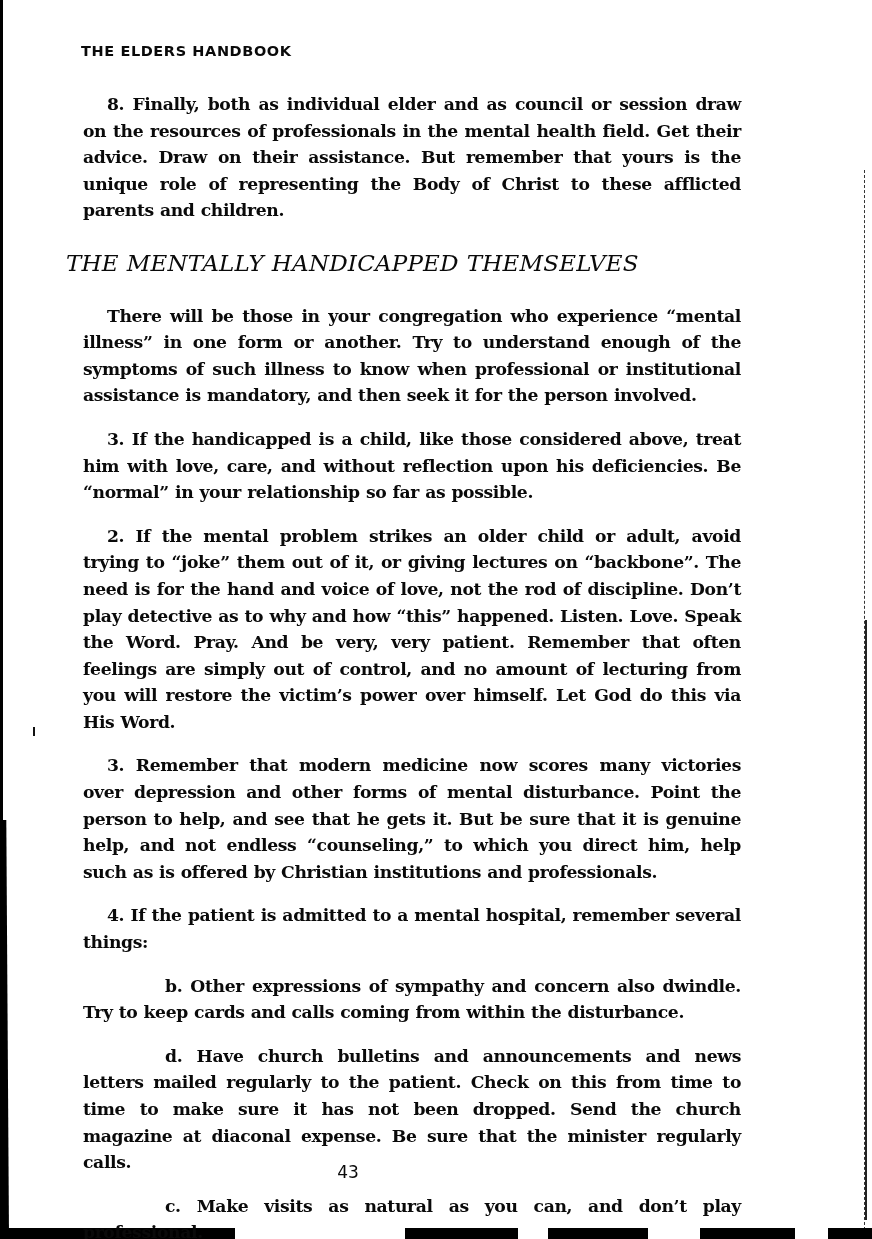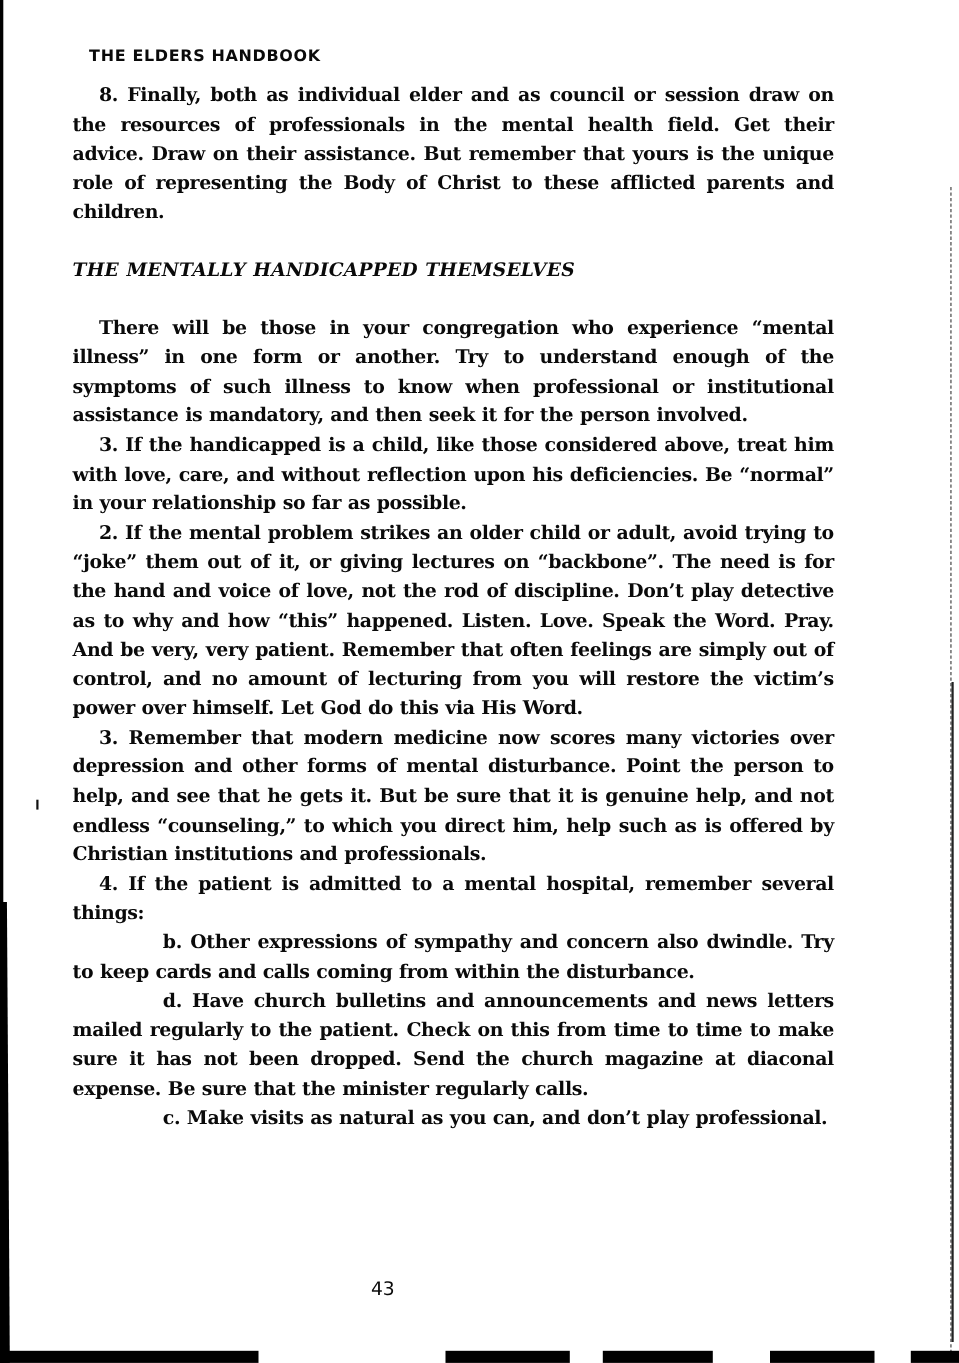--- a/index.html
+++ b/index.html
@@ -78,39 +78,39 @@
       left: 66px;
       top: 74px;
       width: 692px;
       font-size: 17.2px;
       line-height: 26.6px;
       font-weight: bold;
       letter-spacing: -0.35px;
       word-spacing: 0.5px;
     }
     .page-body p {
-      margin: 0;
+      margin: 17px;
       text-align: justify;
       text-indent: 24px;
     }
     .page-body p.last-short {
       text-align-last: left;
     }
     .page-body p.sub {
       text-indent: 82px;
     }
     .page-body p.cont-end {
       text-align-last: justify;
     }
     .section-heading {
       margin: 26px 0 26px 0 !important;
       font-style: italic;
-      font-weight: bold;
+      font-weight: normal;
       text-indent: 0 !important;
-      font-size: 17px;
+      font-size: 23px;
       letter-spacing: 0.2px;
     }
     .page-number {
       position: absolute;
       left: 0;
       width: 696px;
       top: 1162px;
       text-align: center;
       font-family: "DejaVu Sans", "Liberation Sans", sans-serif;
       font-size: 17px;

